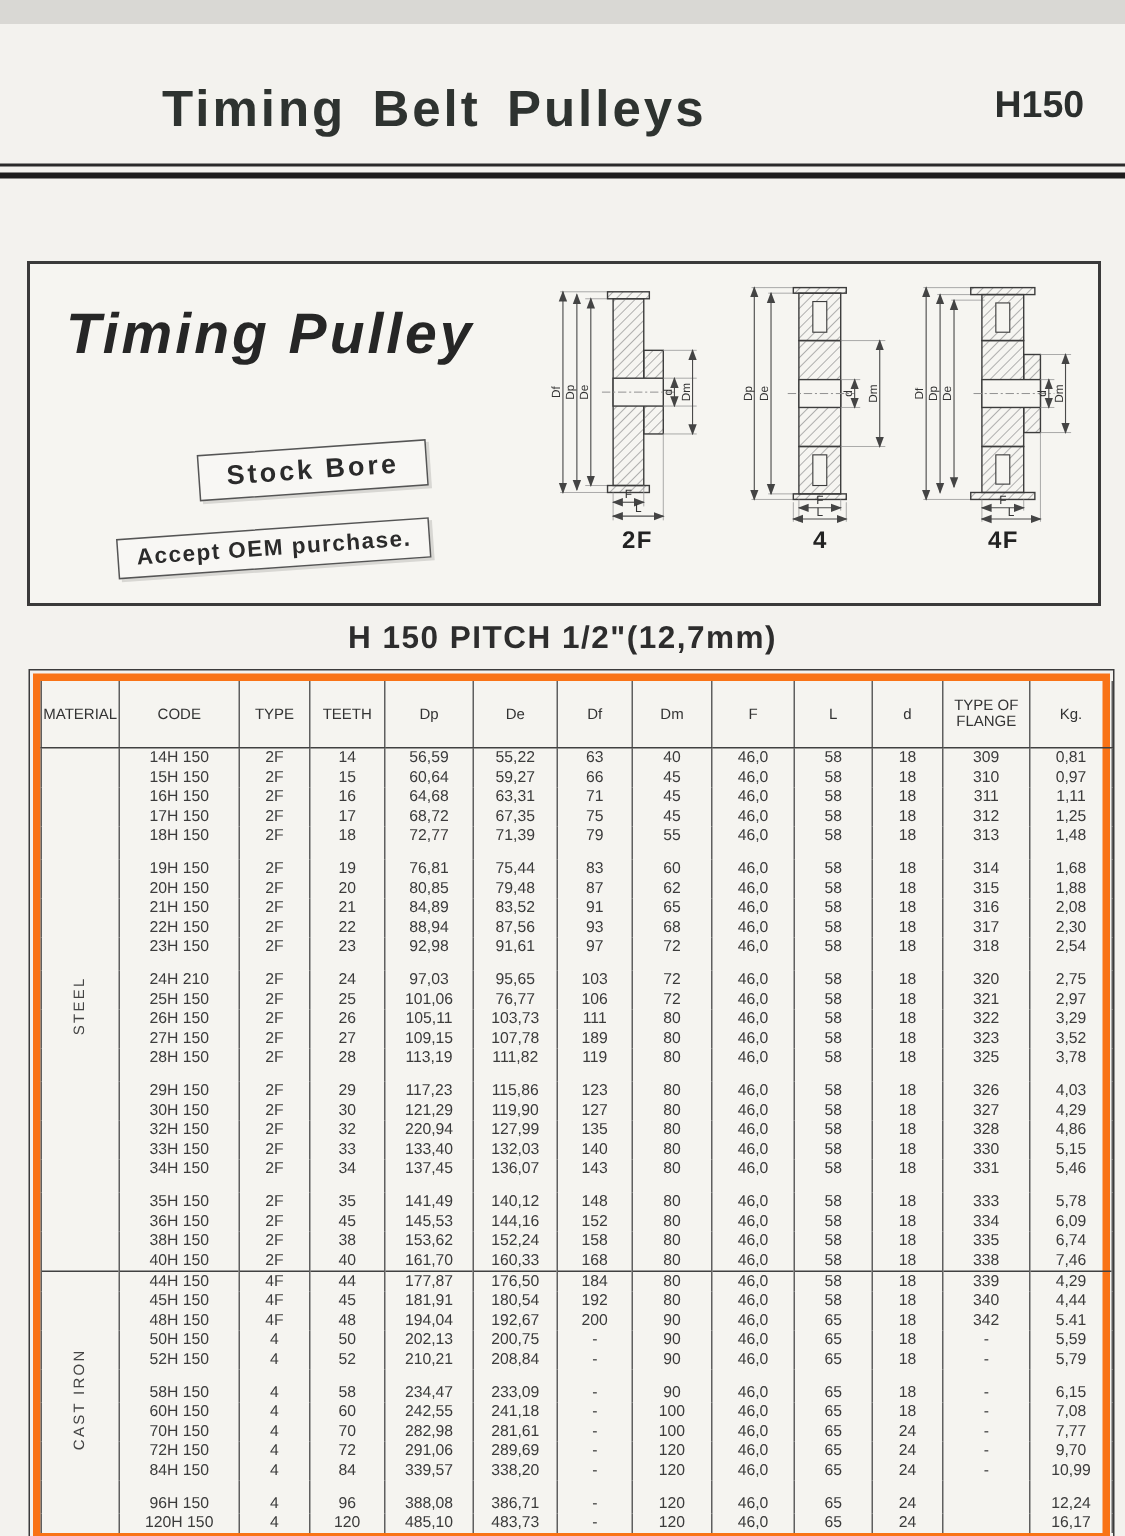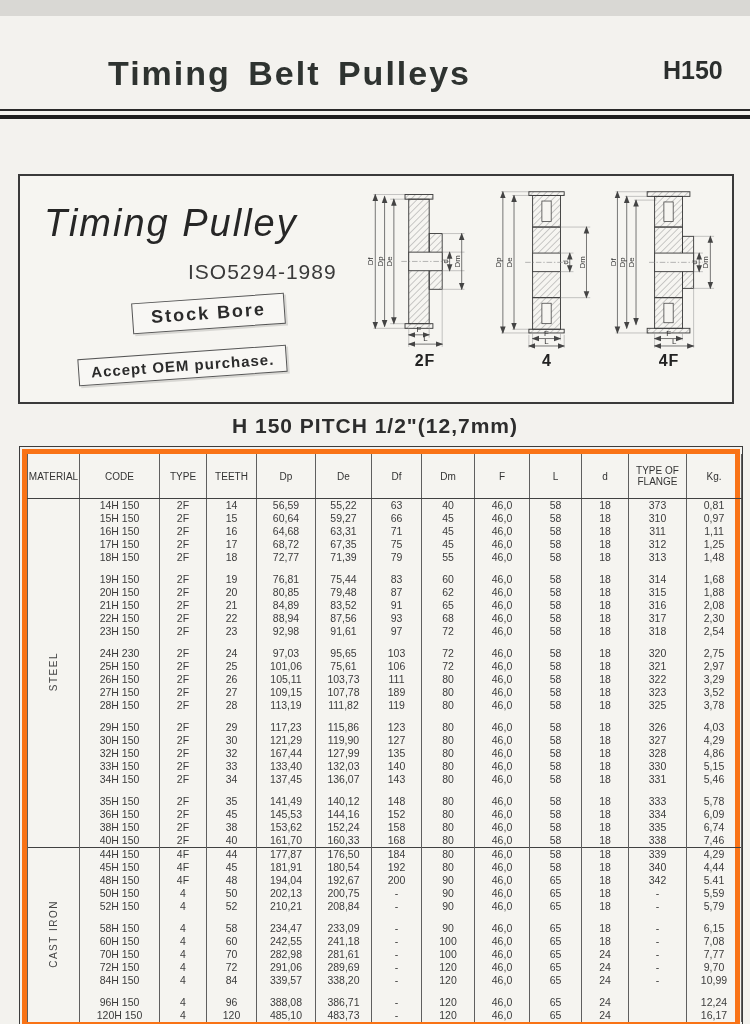--- a/index.html
+++ b/index.html
@@ -9,21 +9,21 @@
   
   .hdr-title{position:absolute;left:108px;top:38px;font-size:34px;font-weight:bold;
              color:#2e3330;letter-spacing:2px;word-spacing:6px;}
   .hdr-code{position:absolute;left:663px;top:40px;font-size:25px;font-weight:bold;color:#2b2f2d;}
   .rule-thin{position:absolute;left:0;top:93px;width:750px;height:2px;background:#2a2a2a;}
   .rule-thick{position:absolute;left:0;top:99px;width:750px;height:4px;background:#1d1d1d;}
 
   
   .info-box{position:absolute;left:18px;top:158px;width:712px;height:226px;
             background:#f6f5f1;border:2px solid #3a3a3a;}
-  .brand{position:absolute;left:24px;top:26px;font-size:38px;font-weight:normal;font-style:italic;
+  .brand{position:absolute;left:24px;top:26px;font-size:38px;font-weight:bold;font-style:italic;
          color:#262626;letter-spacing:2px;}
   .iso{position:absolute;left:168px;top:84px;font-size:21px;color:#3a3a3a;letter-spacing:1px;}
   .badge{position:absolute;border:1px solid #555;background:#f8f7f4;font-weight:bold;color:#2b2b2b;
          box-shadow:2px 2px 0 rgba(0,0,0,0.12);}
   .badge.stock{left:112px;top:122px;padding:4px 18px;font-size:18px;transform:rotate(-4deg);letter-spacing:2px;}
   .badge.oem{left:58px;top:176px;padding:4px 12px;font-size:15px;transform:rotate(-4deg);letter-spacing:1px;}
   .diagrams{position:absolute;left:346px;top:8px;width:362px;display:flex;justify-content:space-between;}
   .diag{width:118px;text-align:center;}
   .diag svg{display:block;}
   .diag-caption{font-size:16px;font-weight:bold;color:#222;margin-top:2px;letter-spacing:1px;}
@@ -70,21 +70,20 @@
 
 <div class="page">
 
   <div class="hdr-title">Timing Belt Pulleys</div>
   <div class="hdr-code">H150</div>
   <div class="rule-thin"></div>
   <div class="rule-thick"></div>
 
   <div class="info-box">
     <div class="brand">Timing Pulley</div>
-    <div class="iso">ISO5294-1989</div>
     <div class="badge stock">Stock Bore</div>
     <div class="badge oem">Accept OEM purchase.</div>
 
     <div class="diagrams">
 
       <div class="diag">
         <svg viewBox="0 0 127 178" width="118" height="166">
           <line class="ext-line" x1="8" y1="11" x2="44" y2="11"></line>
           <line class="ext-line" x1="8" y1="155" x2="44" y2="155"></line>
           <line class="ext-line" x1="26" y1="16" x2="48" y2="16"></line>
@@ -245,21 +244,21 @@
             <td>14H 150</td>
             <td>2F</td>
             <td>14</td>
             <td>56,59</td>
             <td>55,22</td>
             <td>63</td>
             <td>40</td>
             <td>46,0</td>
             <td>58</td>
             <td>18</td>
-            <td>373</td>
+            <td>309</td>
             <td>0,81</td>
           </tr>
           <tr>
             <td>15H 150</td>
             <td>2F</td>
             <td>15</td>
             <td>60,64</td>
             <td>59,27</td>
             <td>66</td>
             <td>45</td>
@@ -403,39 +402,39 @@
             <td></td>
             <td></td>
             <td></td>
             <td></td>
             <td></td>
             <td></td>
             <td></td>
             <td></td>
           </tr>
           <tr>
-            <td>24H 230</td>
+            <td>24H 210</td>
             <td>2F</td>
             <td>24</td>
             <td>97,03</td>
             <td>95,65</td>
             <td>103</td>
             <td>72</td>
             <td>46,0</td>
             <td>58</td>
             <td>18</td>
             <td>320</td>
             <td>2,75</td>
           </tr>
           <tr>
             <td>25H 150</td>
             <td>2F</td>
             <td>25</td>
             <td>101,06</td>
-            <td>75,61</td>
+            <td>76,77</td>
             <td>106</td>
             <td>72</td>
             <td>46,0</td>
             <td>58</td>
             <td>18</td>
             <td>321</td>
             <td>2,97</td>
           </tr>
           <tr>
             <td>26H 150</td>
@@ -518,21 +517,21 @@
             <td>46,0</td>
             <td>58</td>
             <td>18</td>
             <td>327</td>
             <td>4,29</td>
           </tr>
           <tr>
             <td>32H 150</td>
             <td>2F</td>
             <td>32</td>
-            <td>167,44</td>
+            <td>220,94</td>
             <td>127,99</td>
             <td>135</td>
             <td>80</td>
             <td>46,0</td>
             <td>58</td>
             <td>18</td>
             <td>328</td>
             <td>4,86</td>
           </tr>
           <tr>

